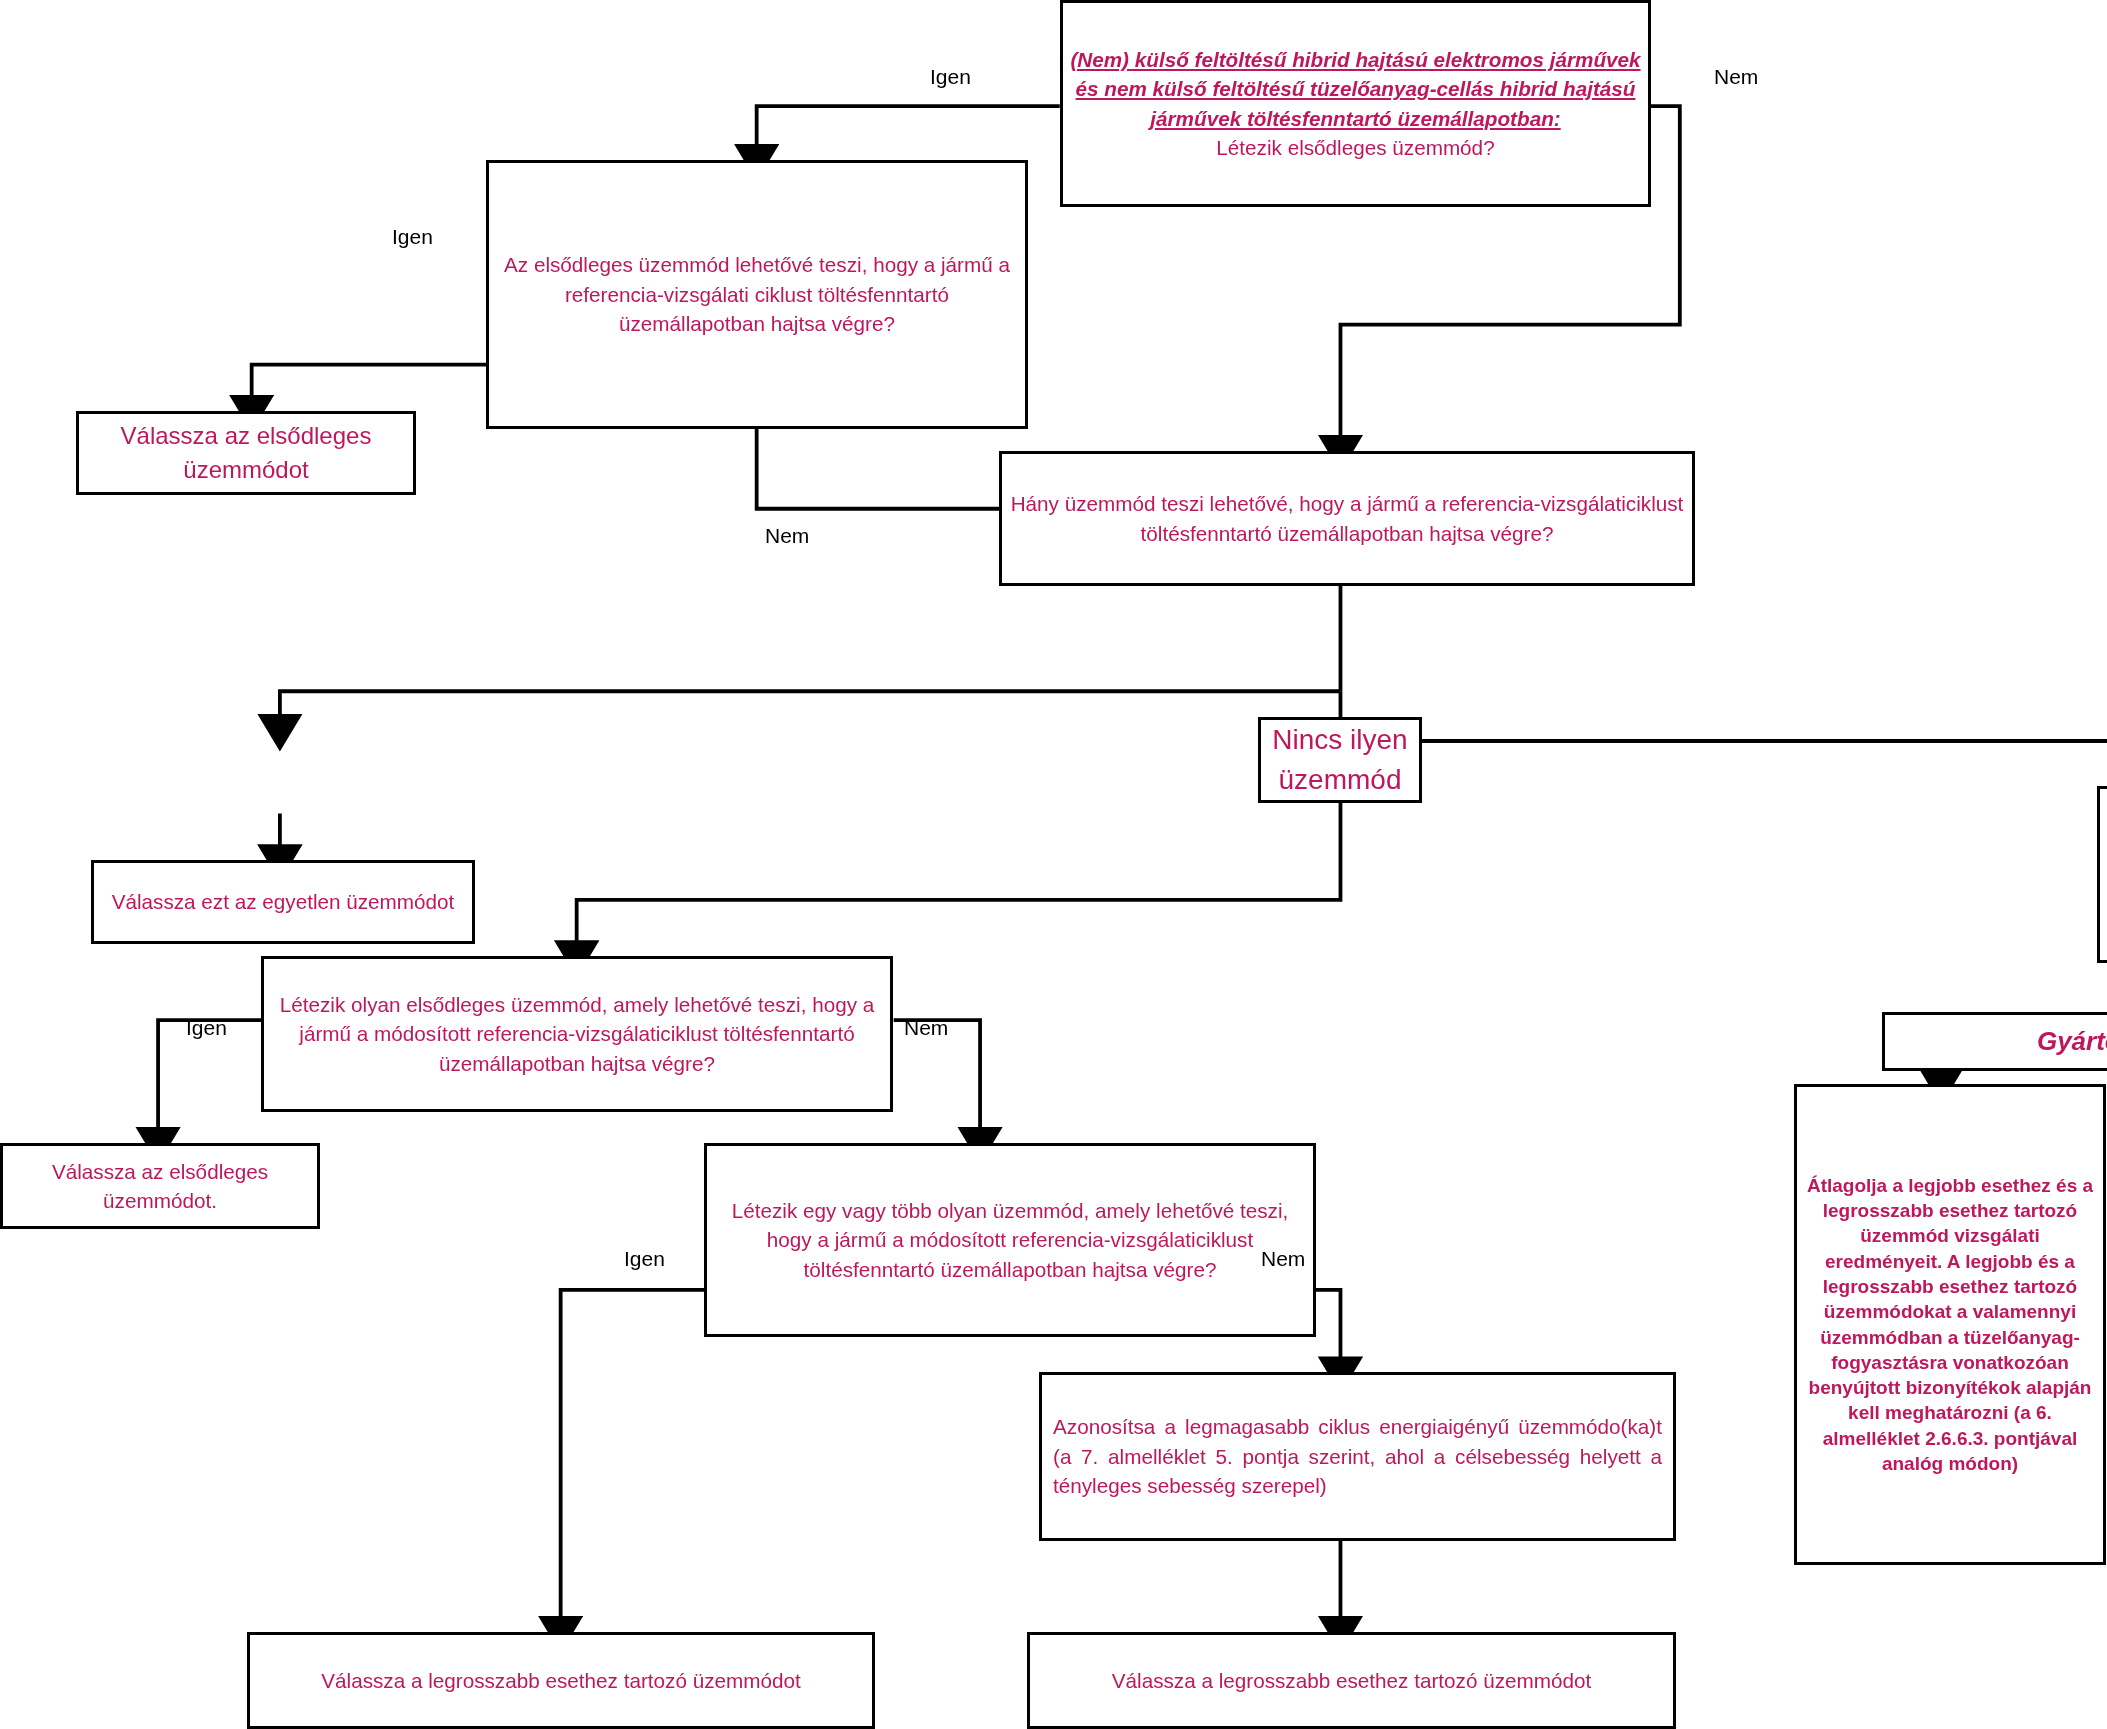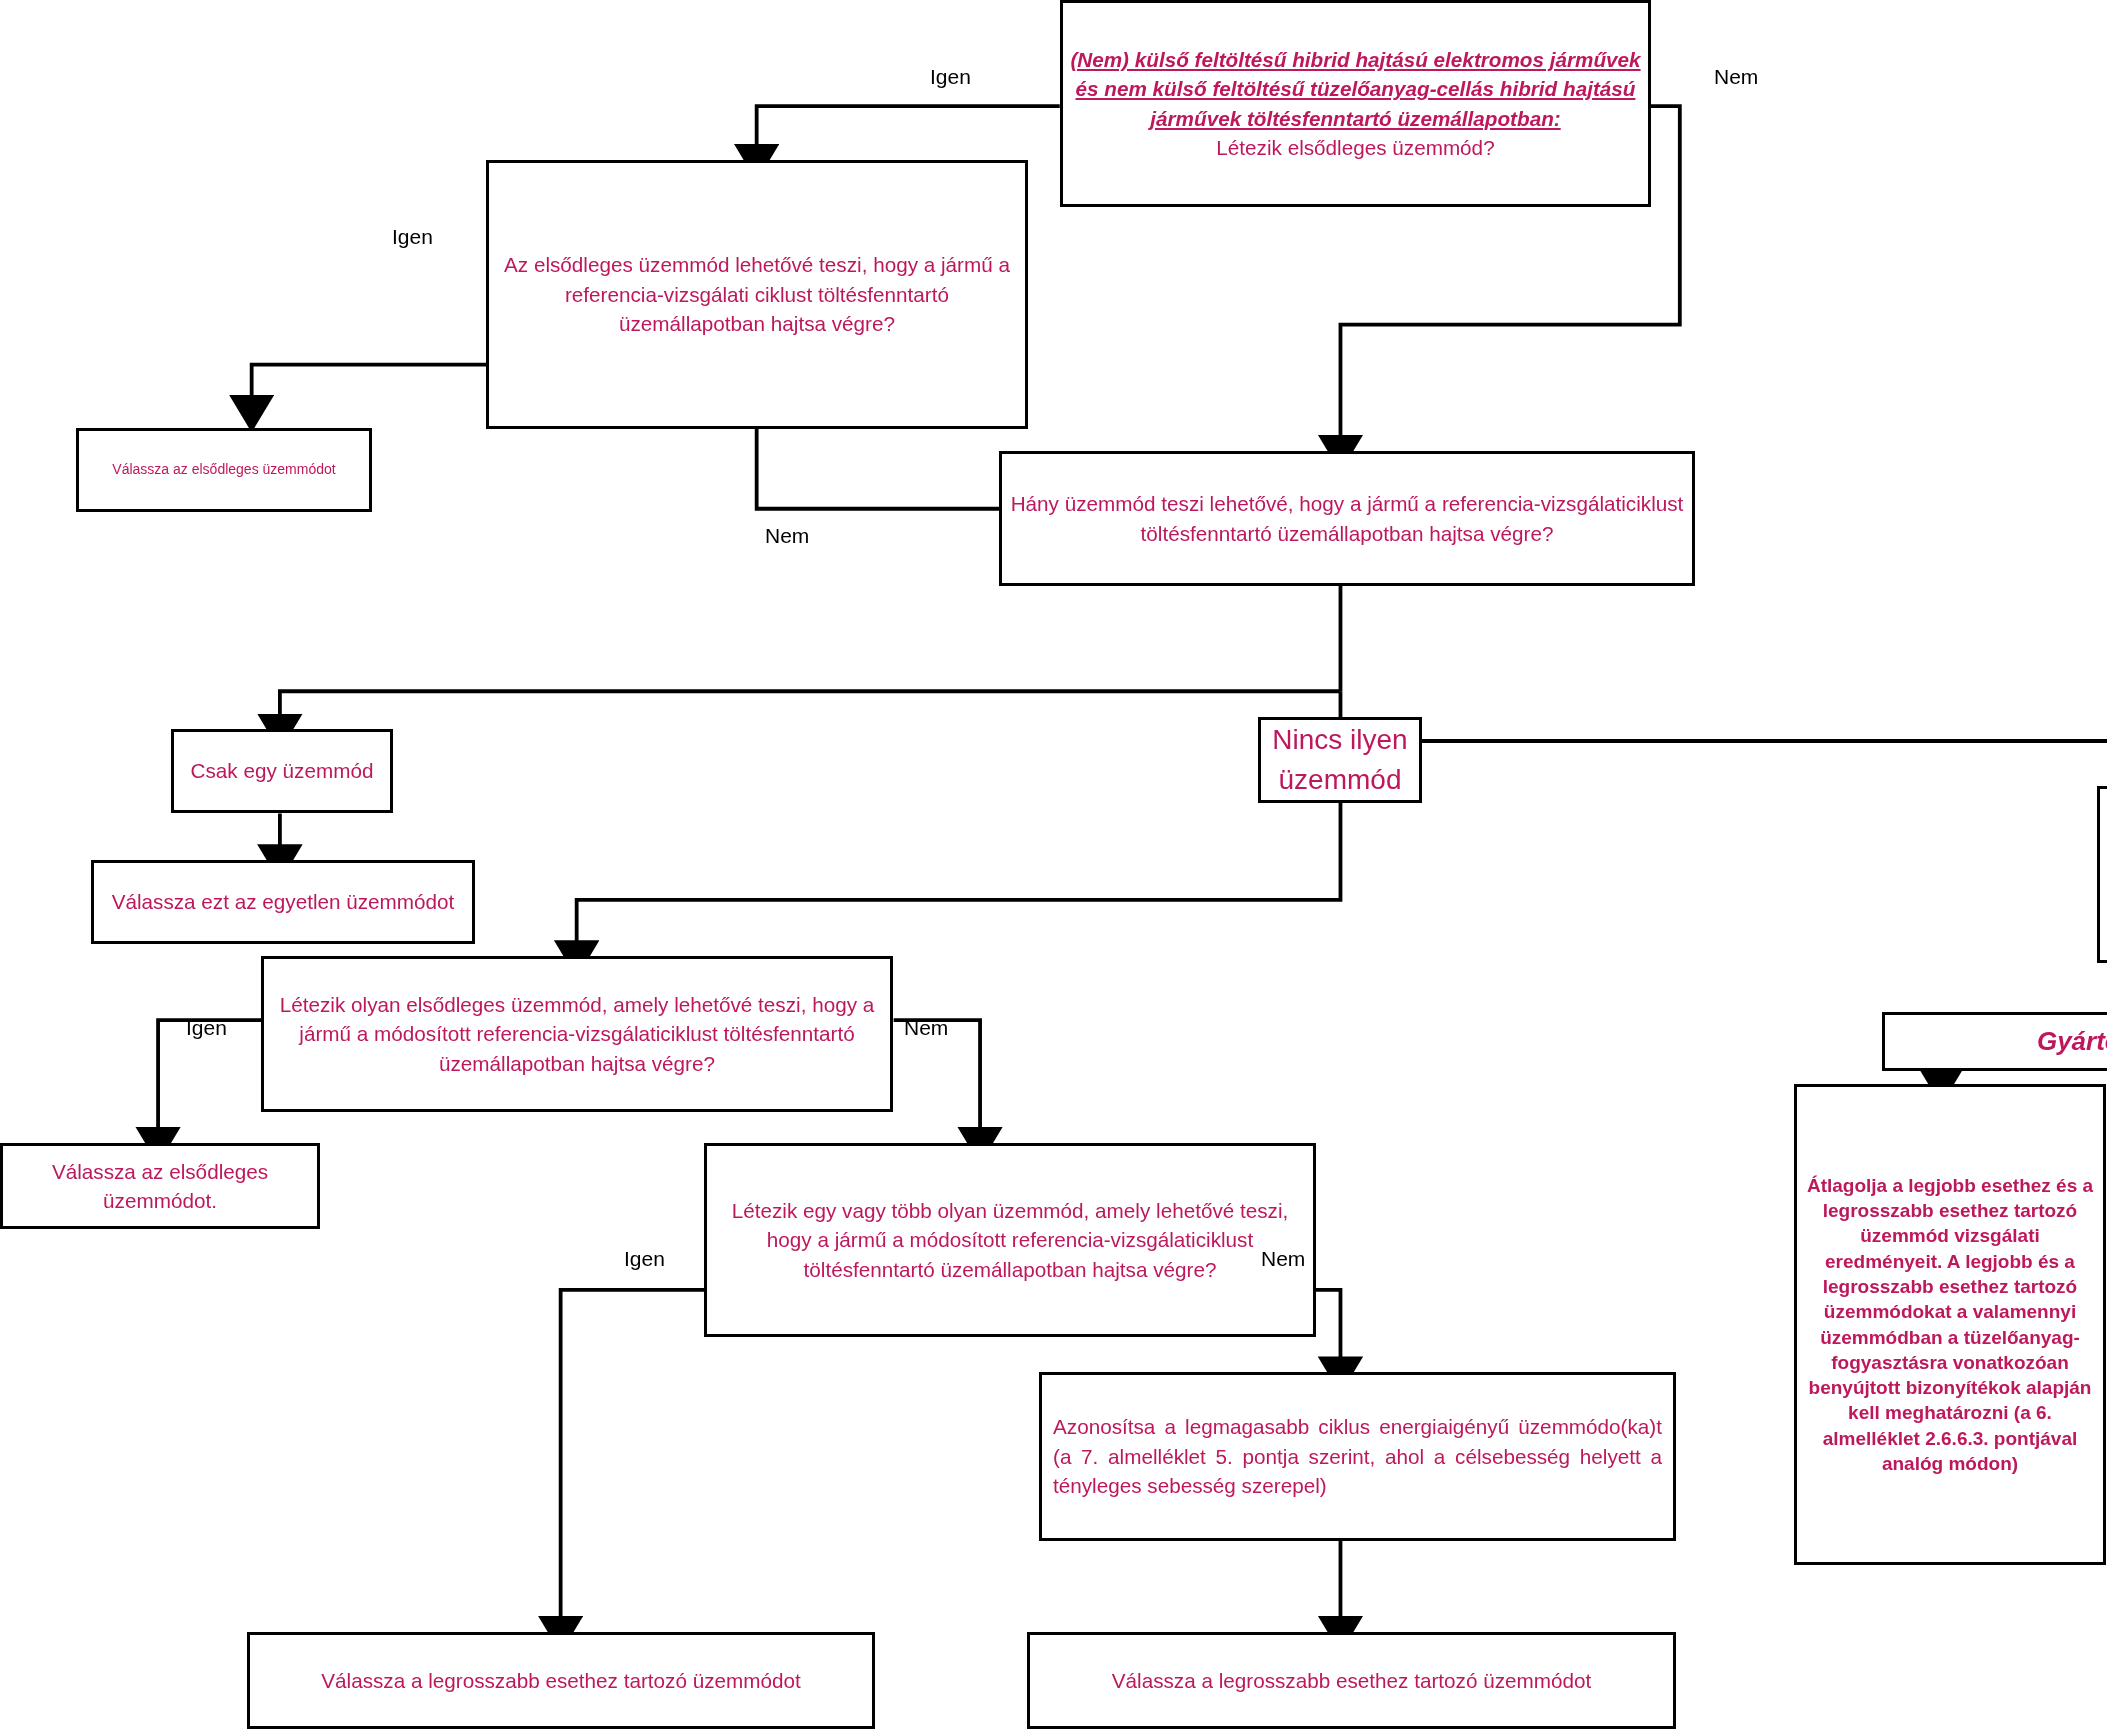--- a/index.html
+++ b/index.html
@@ -72,31 +72,28 @@
     <span class="tx">
       <span class="hdr">(Nem) külső feltöltésű hibrid hajtású elektromos járművek és nem külső feltöltésű tüzelőanyag-cellás hibrid hajtású járművek töltésfenntartó üzemállapotban:</span>
       <span class="sub">Létezik elsődleges üzemmód?</span>
     </span>
   </div>
 
   <div class="node cond" style="left:486px;top:160px;width:542px;height:269px;font-size:20.7px;">
     <span class="tx">Az elsődleges üzemmód lehetővé teszi, hogy a jármű a referencia-vizsgálati ciklust töltésfenntartó üzemállapotban hajtsa végre?</span>
   </div>
 
-  <div class="node" style="left:76px;top:411px;width:296px;height:84px;font-size:14px;margin-top:17px;">
+  <div class="node" style="left:76px;top:411px;width:340px;height:84px;font-size:24px;">
     <span class="tx">Válassza az elsődleges üzemmódot</span>
   </div>
 
   <div class="node cond" style="left:999px;top:451px;width:696px;height:135px;font-size:20.7px;justify-content:center;">
     <span class="tx">Hány üzemmód teszi lehetővé, hogy a jármű a referencia-vizsgálaticiklust töltésfenntartó üzemállapotban hajtsa végre?</span>
   </div>
 
-  <div class="node" style="left:171px;top:729px;width:222px;height:84px;font-size:20.7px;">
-    <span class="tx">Csak egy üzemmód</span>
-  </div>
 
   <div class="node" style="left:1258px;top:717px;width:164px;height:86px;font-size:28px;">
     <span class="tx">Nincs ilyen üzemmód</span>
   </div>
 
   <div class="node" style="left:2097px;top:786px;width:173px;height:177px;font-size:20px;">
     <span class="tx">Több üzemmód is</span>
   </div>
 
   <div class="node" style="left:91px;top:860px;width:384px;height:84px;font-size:20.7px;">

